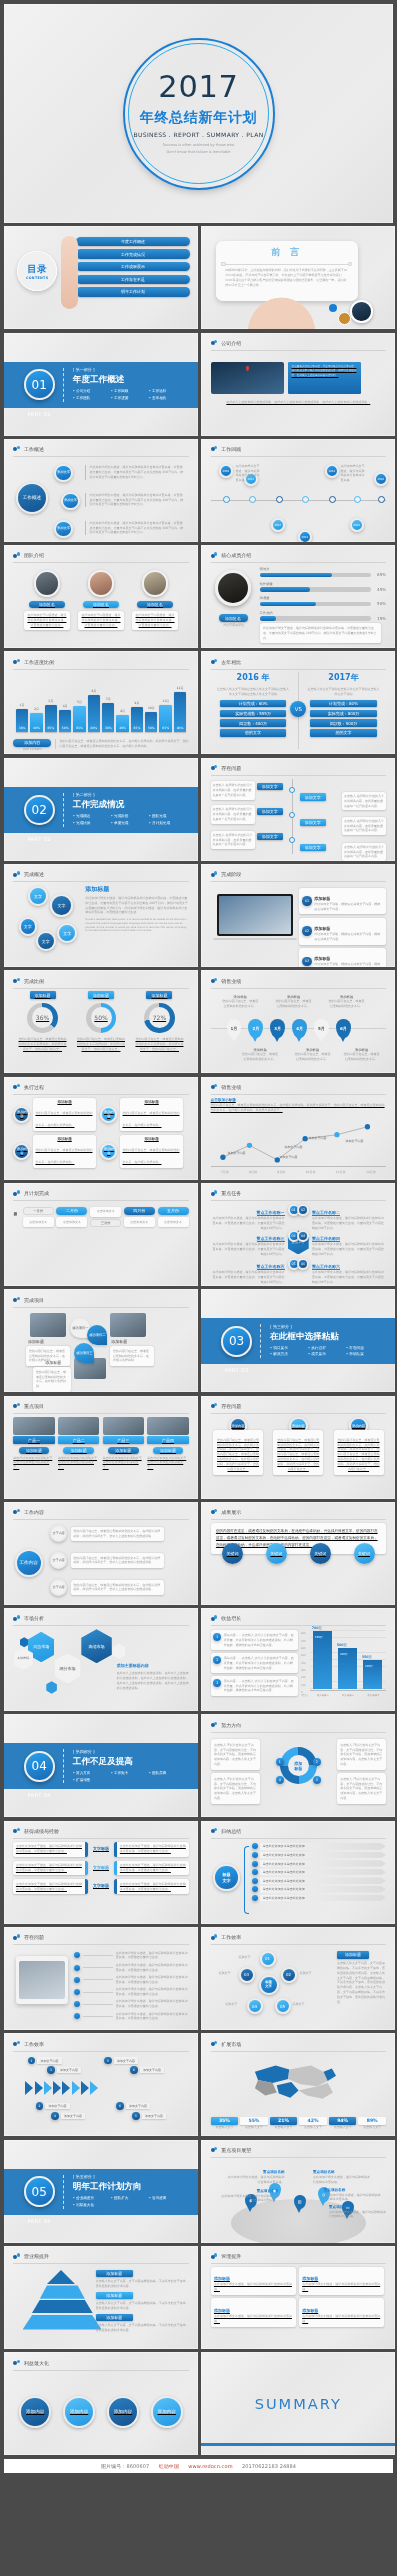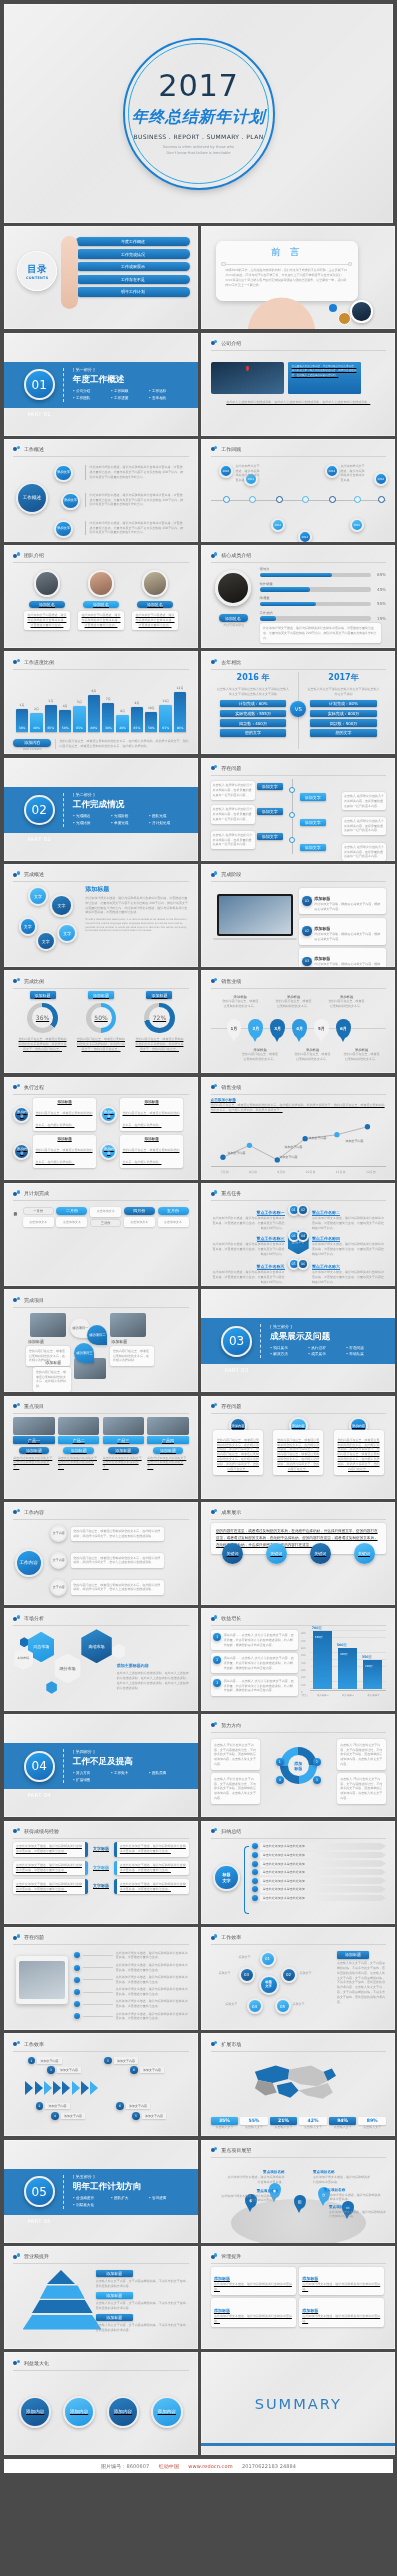--- a/index.html
+++ b/index.html
@@ -22,21 +22,21 @@
   .footer { height:14.6px; background:#fff; display:flex; align-items:center; justify-content:center;
             gap:9.3px; font-size:5px; color:#777; letter-spacing:0.1px; }
   .footer .red { color:#c0392b; }
   
   .cover-ring { position:relative; width:152px; height:152px; border-radius:50%;
       border:2px solid #1a7fd4; display:flex; flex-direction:column;
       align-items:center; justify-content:center; box-shadow:0 4px 9.3px -4px rgba(0,0,0,.35); }
   .cover-ring:before { content:""; position:absolute; inset:3.3px; border-radius:50%;
       border:1px solid #29a8e8; }
   .cover-year { font-size:30.5px; font-weight:400; color:#1b3a55; letter-spacing:0.7px; line-height:1; }
-  .cover-title { font-size:16px; font-weight:bold; color:#1a7fd4; margin-top:6px; letter-spacing:0.7px;font-style:italic; }
+  .cover-title { font-size:14px; font-weight:bold; color:#1a7fd4; margin-top:6px; letter-spacing:0.7px; }
   .cover-sub { font-size:6px; color:#2b3a46; margin-top:4.6px; letter-spacing:0.4px; }
   .cover-eng { font-size:3.6px; color:#9aa0a6; margin-top:4px; line-height:1.7; text-align:center; }
   
   .shead { position:absolute; top:7.3px; left:9.3px; right:9.3px; display:flex; align-items:center; gap:3.3px;
            border-bottom:0.7px solid #d2d2d2; padding-bottom:4px; }
   .shead .dots { position:relative; width:7.3px; height:6px; flex:none; }
   .shead .dots i { position:absolute; border-radius:50%; display:block; }
   .shead .dots i:nth-child(1){ width:4px;height:4px; background:#1b5f9e; left:0; top:1.3px; }
   .shead .dots i:nth-child(2){ width:3.3px;height:3.3px; background:#2f9ae0; left:3.3px; top:0; }
   .shead h3 { font-size:5px; color:#555; font-weight:normal; }
@@ -826,21 +826,21 @@
         <div class="card dim" style="position:absolute;left:20px;top:57px;width:38px;padding:2.6px">您的内容打在这里，或者通过复制粘贴您的文本后，在此框中选择粘贴。</div>
       </div>
     </div>
 
     <div class="slide">
       <div class="sec-band">
         <div class="sec-circ">03</div>
         <div class="sec-vline"></div>
         <div class="sec-txt">
           <div class="sec-kicker">[ 第三部分 ]</div>
-          <div class="sec-title">成果展示及问题</div>
+          <div class="sec-title">在此框中选择粘贴</div>
           <div class="sec-bul">
             <span>项目展示</span>
             <span>执行过程</span>
             <span>存在问题</span>
             <span>解决方法</span>
             <span>成果展示</span>
             <span>市场拓展</span>
           </div>
         </div>
       </div>

